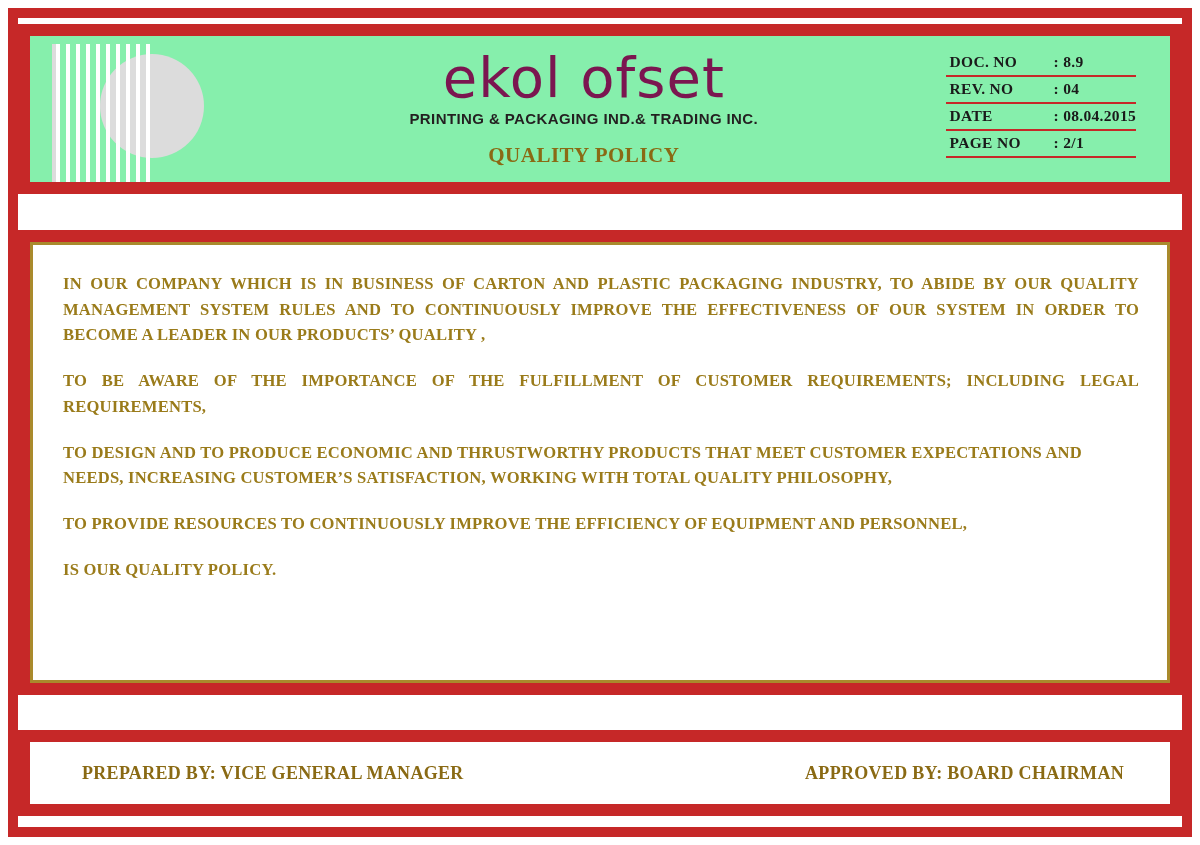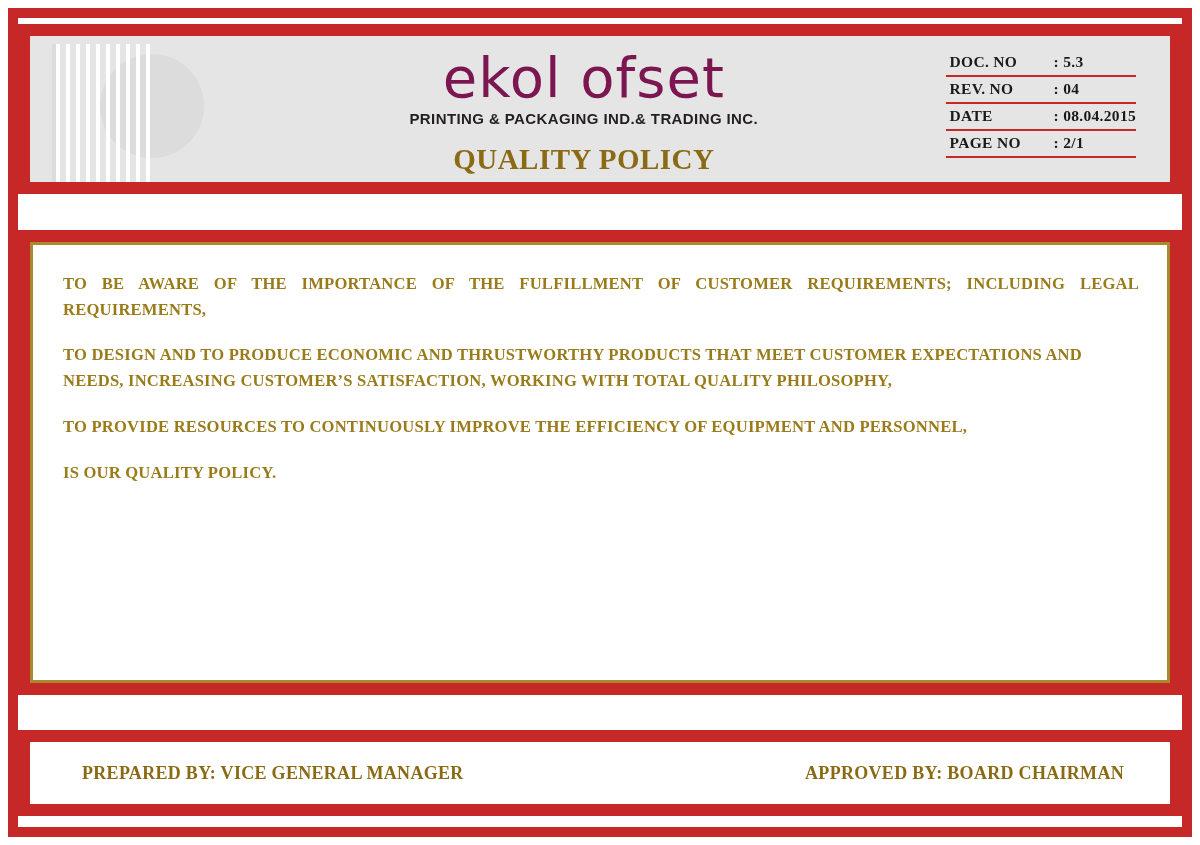--- a/index.html
+++ b/index.html
@@ -42,21 +42,21 @@
     height: 170px;
     box-sizing: border-box;
     border: 12px solid #c62828;
     background: #ffffff;
   }
   .header-inner {
     position: relative;
     width: 100%;
     height: 100%;
     box-sizing: border-box;
-    background: #e5e5e5;
+    background: #86efac;
     display: flex;
     flex-direction: row;
     align-items: stretch;
   }
 
   
   .logo-cell {
     position: relative;
     width: 200px;
     flex: 0 0 200px;
@@ -91,21 +91,21 @@
     font-family: "Liberation Sans", sans-serif;
     font-size: 15px;
     font-weight: bold;
     letter-spacing: 0.4px;
     color: #231f20;
     margin-top: 4px;
     white-space: nowrap;
   }
   .doc-title {
     font-family: "Liberation Serif", serif;
-    font-size: 29px;
+    font-size: 21px;
     font-weight: bold;
     color: #8a6a14;
     letter-spacing: 0.5px;
     margin-top: 16px;
     white-space: nowrap;
   }
 
   
   .meta-cell {
     flex: 0 0 230px;
@@ -222,41 +222,42 @@
 
       <div class="title-cell">
         <div class="brand">ekol ofset</div>
         <div class="brand-sub">PRINTING &amp; PACKAGING IND.&amp; TRADING INC.</div>
         <div class="doc-title">QUALITY POLICY</div>
       </div>
 
       <div class="meta-cell">
         <div class="meta-row">
           <span class="meta-label">DOC. NO</span>
-          <span class="meta-value">: 5.3</span>
+          <span class="meta-value">: 8.9</span>
         </div>
         <div class="meta-row">
           <span class="meta-label">REV. NO</span>
           <span class="meta-value">: 04</span>
         </div>
         <div class="meta-row">
           <span class="meta-label">DATE</span>
           <span class="meta-value">: 08.04.2015</span>
         </div>
         <div class="meta-row">
           <span class="meta-label">PAGE NO</span>
           <span class="meta-value">: 2/1</span>
         </div>
       </div>
 
     </div>
   </div>
 
   <div class="body-block">
     <div class="body-inner">
+      <p class="para justify">IN OUR COMPANY WHICH  IS IN BUSINESS OF CARTON AND PLASTIC PACKAGING INDUSTRY, TO ABIDE BY OUR QUALITY MANAGEMENT SYSTEM RULES AND TO CONTINUOUSLY IMPROVE THE EFFECTIVENESS  OF OUR SYSTEM IN ORDER TO BECOME A LEADER IN OUR PRODUCTS’ QUALITY ,</p>
       <p class="para justify">TO BE AWARE OF THE IMPORTANCE OF THE FULFILLMENT OF CUSTOMER REQUIREMENTS; INCLUDING LEGAL REQUIREMENTS,</p>
       <p class="para">TO DESIGN AND TO PRODUCE ECONOMIC AND THRUSTWORTHY PRODUCTS THAT MEET CUSTOMER EXPECTATIONS AND NEEDS, INCREASING CUSTOMER’S SATISFACTION, WORKING WITH TOTAL QUALITY PHILOSOPHY,</p>
       <p class="para">TO PROVIDE RESOURCES TO CONTINUOUSLY IMPROVE THE EFFICIENCY OF EQUIPMENT AND PERSONNEL,</p>
       <p class="para">IS OUR QUALITY POLICY.</p>
     </div>
   </div>
 
   <div class="footer-block">
     <div class="footer-inner">
       <div class="footer-text">PREPARED BY: VICE GENERAL MANAGER</div>

